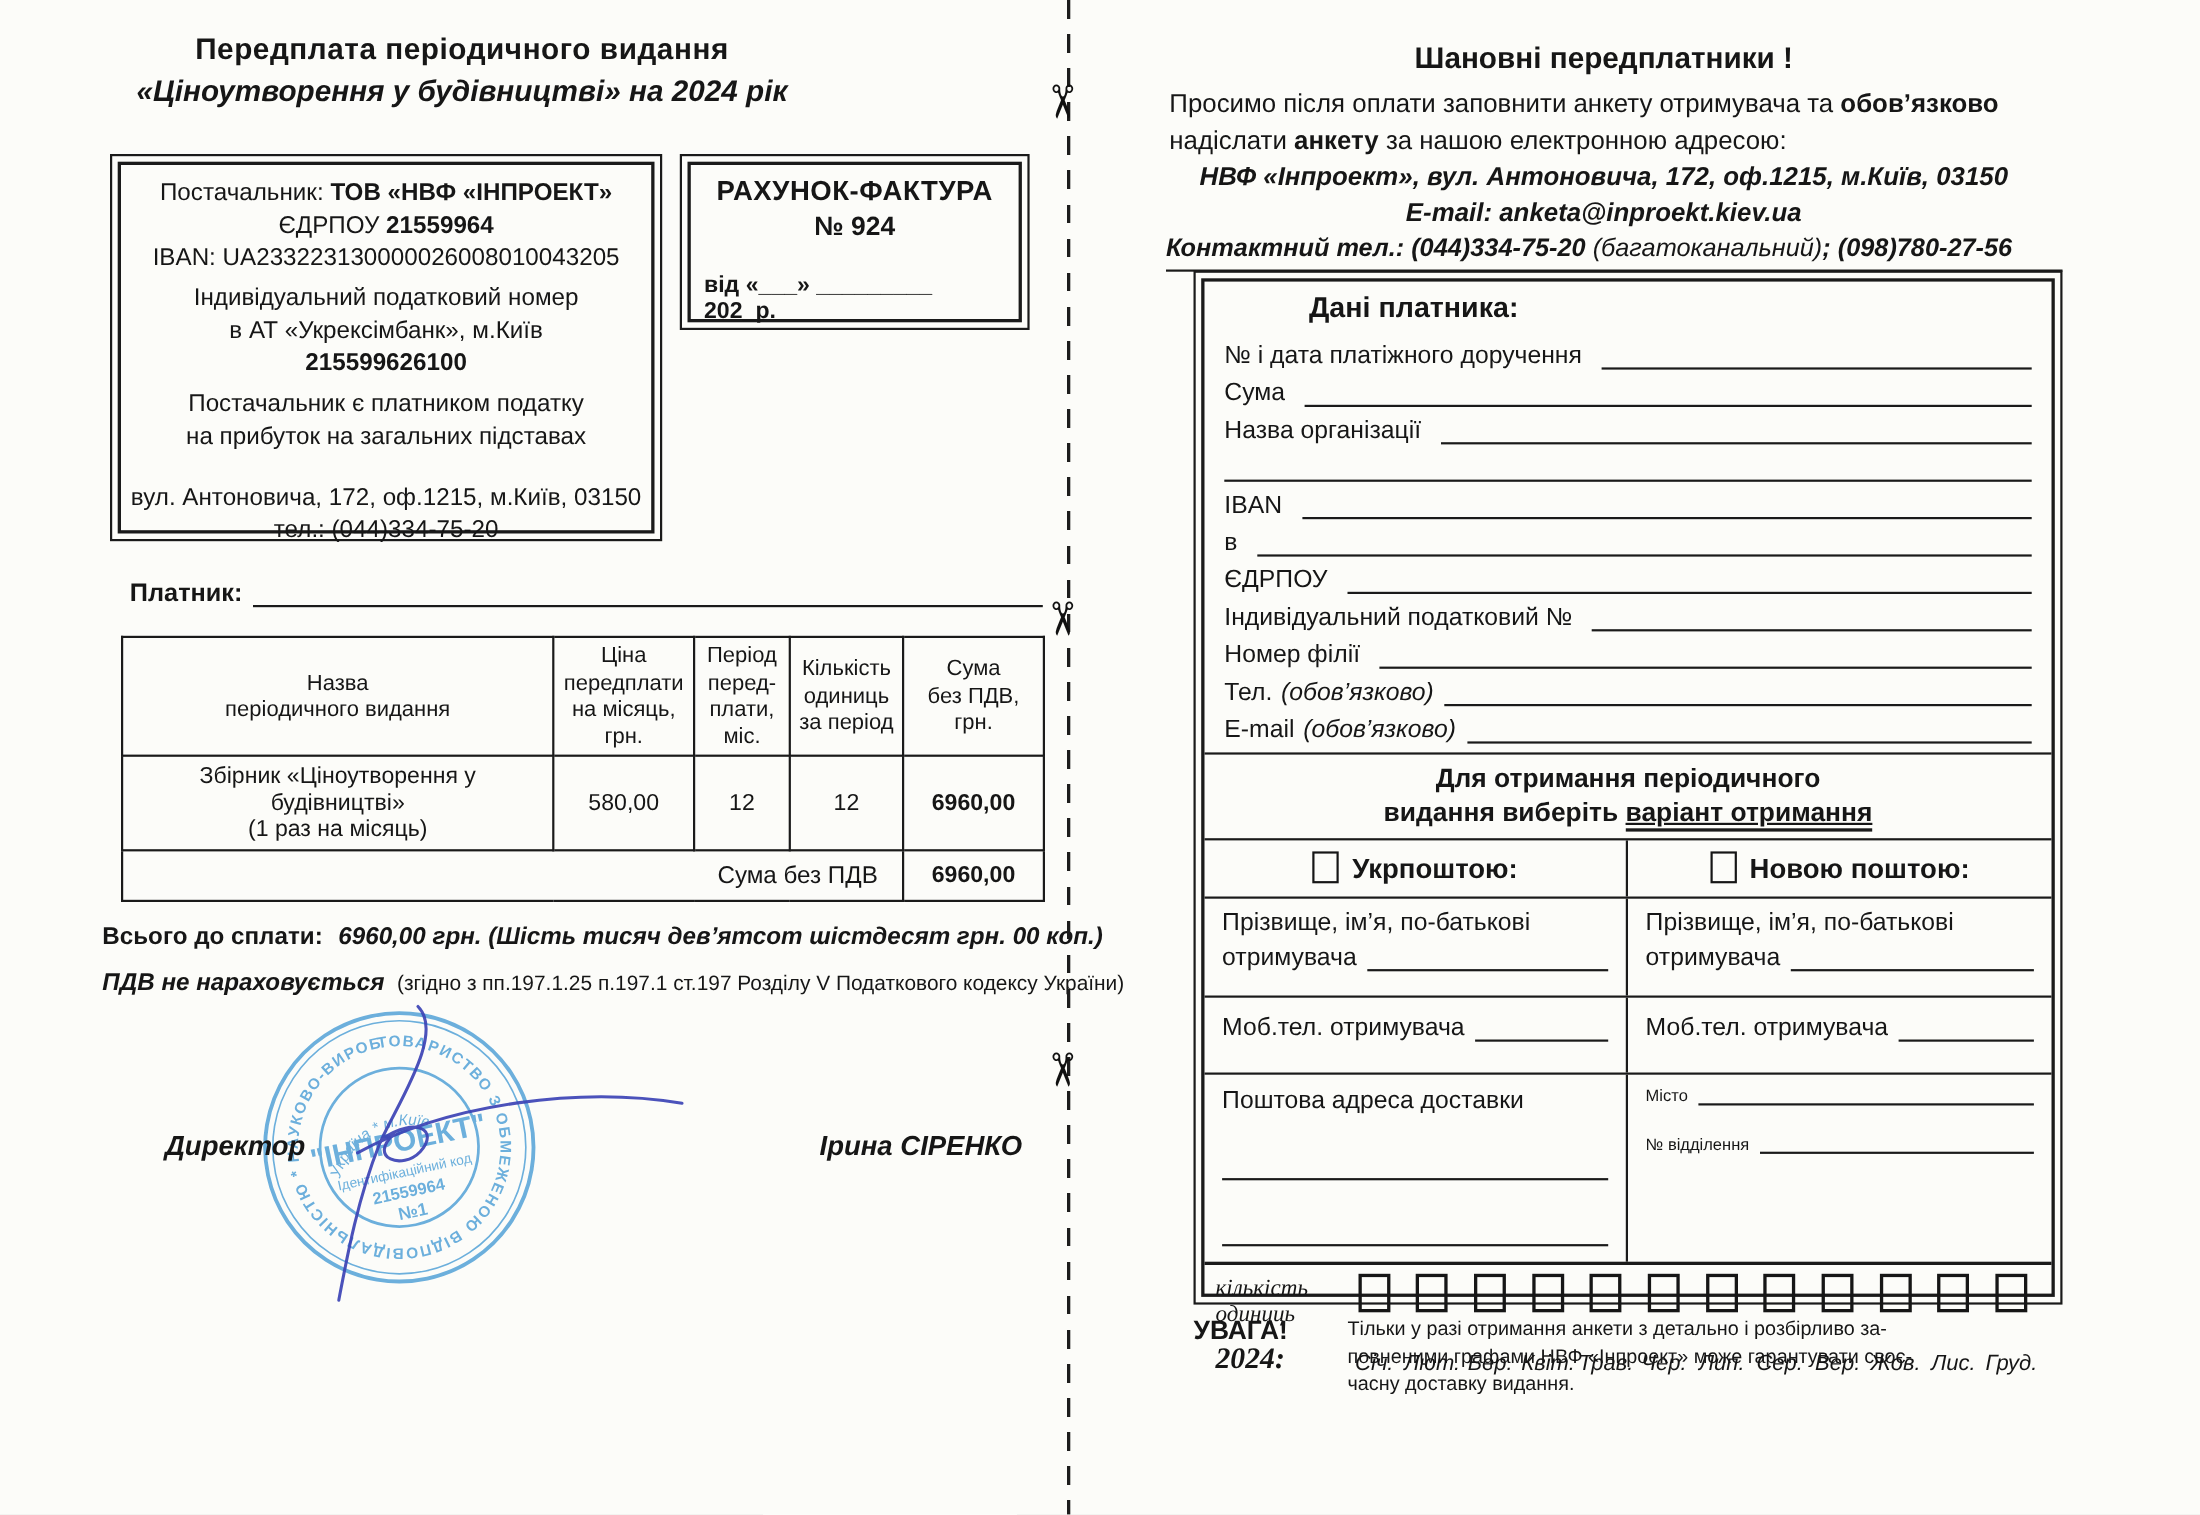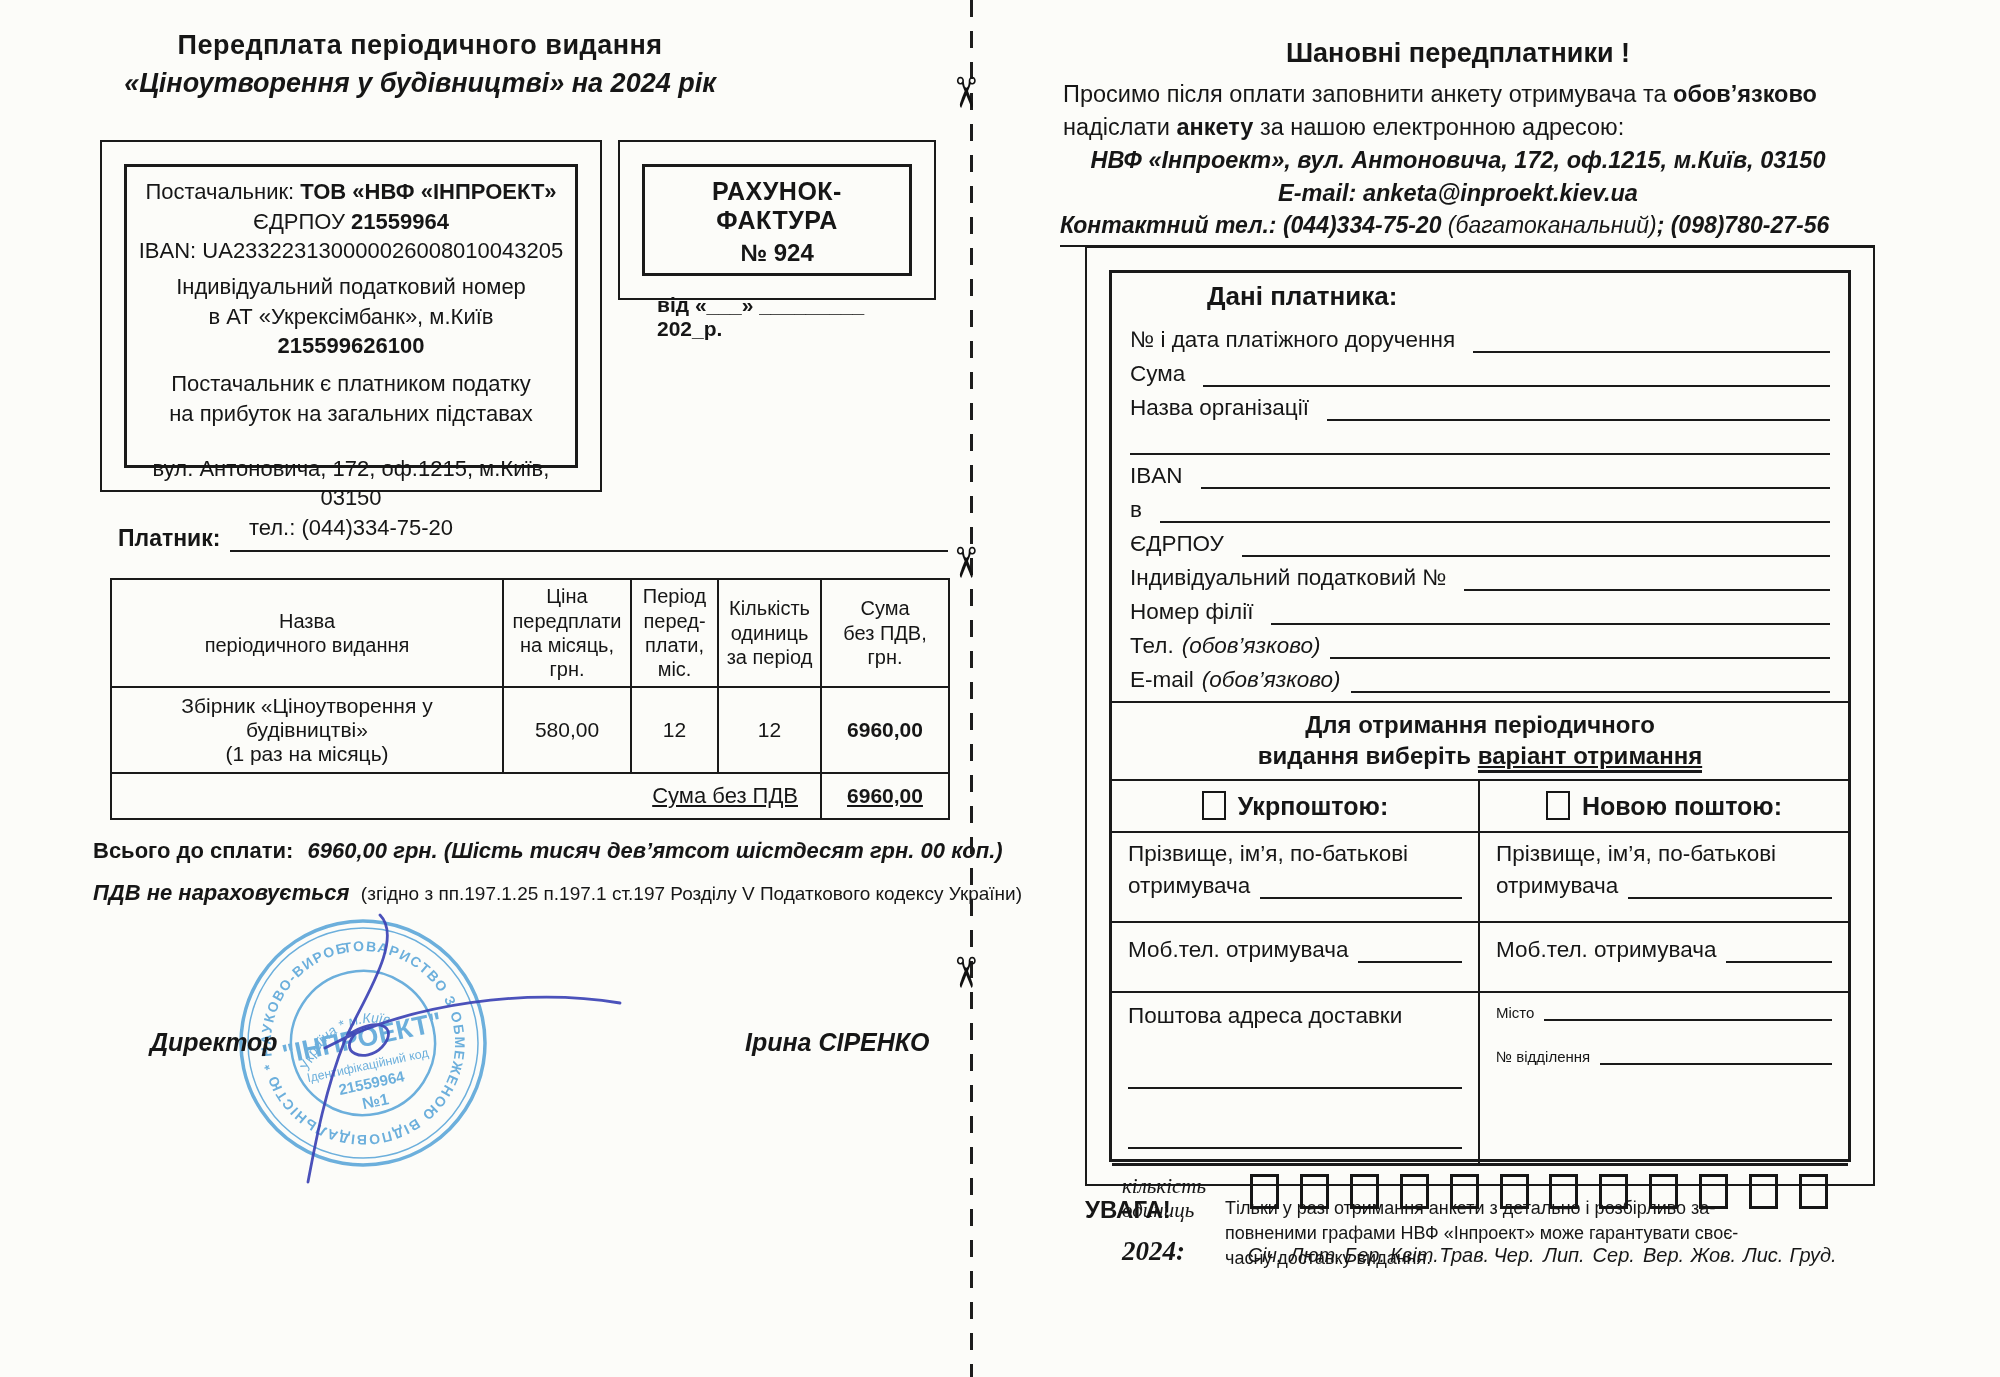--- a/index.html
+++ b/index.html
@@ -3,21 +3,21 @@
 <meta charset="utf-8">
 <style>
   html,body{margin:0;padding:0;background:#e8e8e4;}
   #page{position:relative;width:2000px;height:1377px;background:#fcfcf9;font-family:"Liberation Sans",sans-serif;color:#161616;overflow:hidden;}
   .abs{position:absolute;}
   .b{font-weight:bold;}
   .i{font-style:italic;}
   .bi{font-weight:bold;font-style:italic;}
   .ctr{text-align:center;}
   
-  .dbox{border:2px solid #1a1a1a;padding:22px;box-sizing:border-box;background:transparent;}
+  .dbox{border:2px solid #1a1a1a;padding:5px;box-sizing:border-box;background:transparent;}
   .dbox-inner{border:3px solid #1a1a1a;width:100%;height:100%;box-sizing:border-box;}
   
   .bl{flex:1 1 auto;border-bottom:2.5px solid #1a1a1a;height:1.05em;margin-left:10px;min-width:30px;}
   .row{display:flex;align-items:flex-end;}
   
   table.inv{border-collapse:collapse;width:838px;table-layout:fixed;}
   table.inv td,table.inv th{border:2.5px solid #1a1a1a;font-weight:normal;vertical-align:middle;text-align:center;padding:4px 6px;box-sizing:border-box;}
   table.inv th{font-size:20px;white-space:pre-line;line-height:1.22;}
   table.inv td{font-size:21px;}
   table.inv .tf-label{text-align:right;padding-right:22px;font-size:22px;}
@@ -105,21 +105,21 @@
     <tr style="height:86px;">
       <td>
         <div>Збірник «Ціноутворення у будівництві»</div>
         <div>(1 раз на місяць)</div>
       </td>
       <td>580,00</td>
       <td>12</td>
       <td>12</td>
       <td class="val-b">6960,00</td>
     </tr>
-    <tr style="height:46px;text-decoration:underline;">
+    <tr style="height:46px;">
       <td colspan="4" class="tf-label">Сума без ПДВ</td>
       <td class="val-b">6960,00</td>
     </tr>
   </tbody>
     </table>
 
   <div class="abs" style="left:93px;top:838px;font-size:22px;">
     <span class="b">Всього до сплати:</span>
     <span class="bi" style="margin-left:8px;">6960,00 грн. (Шість тисяч дев’ятсот шістдесят грн. 00 коп.)</span>
   </div>

